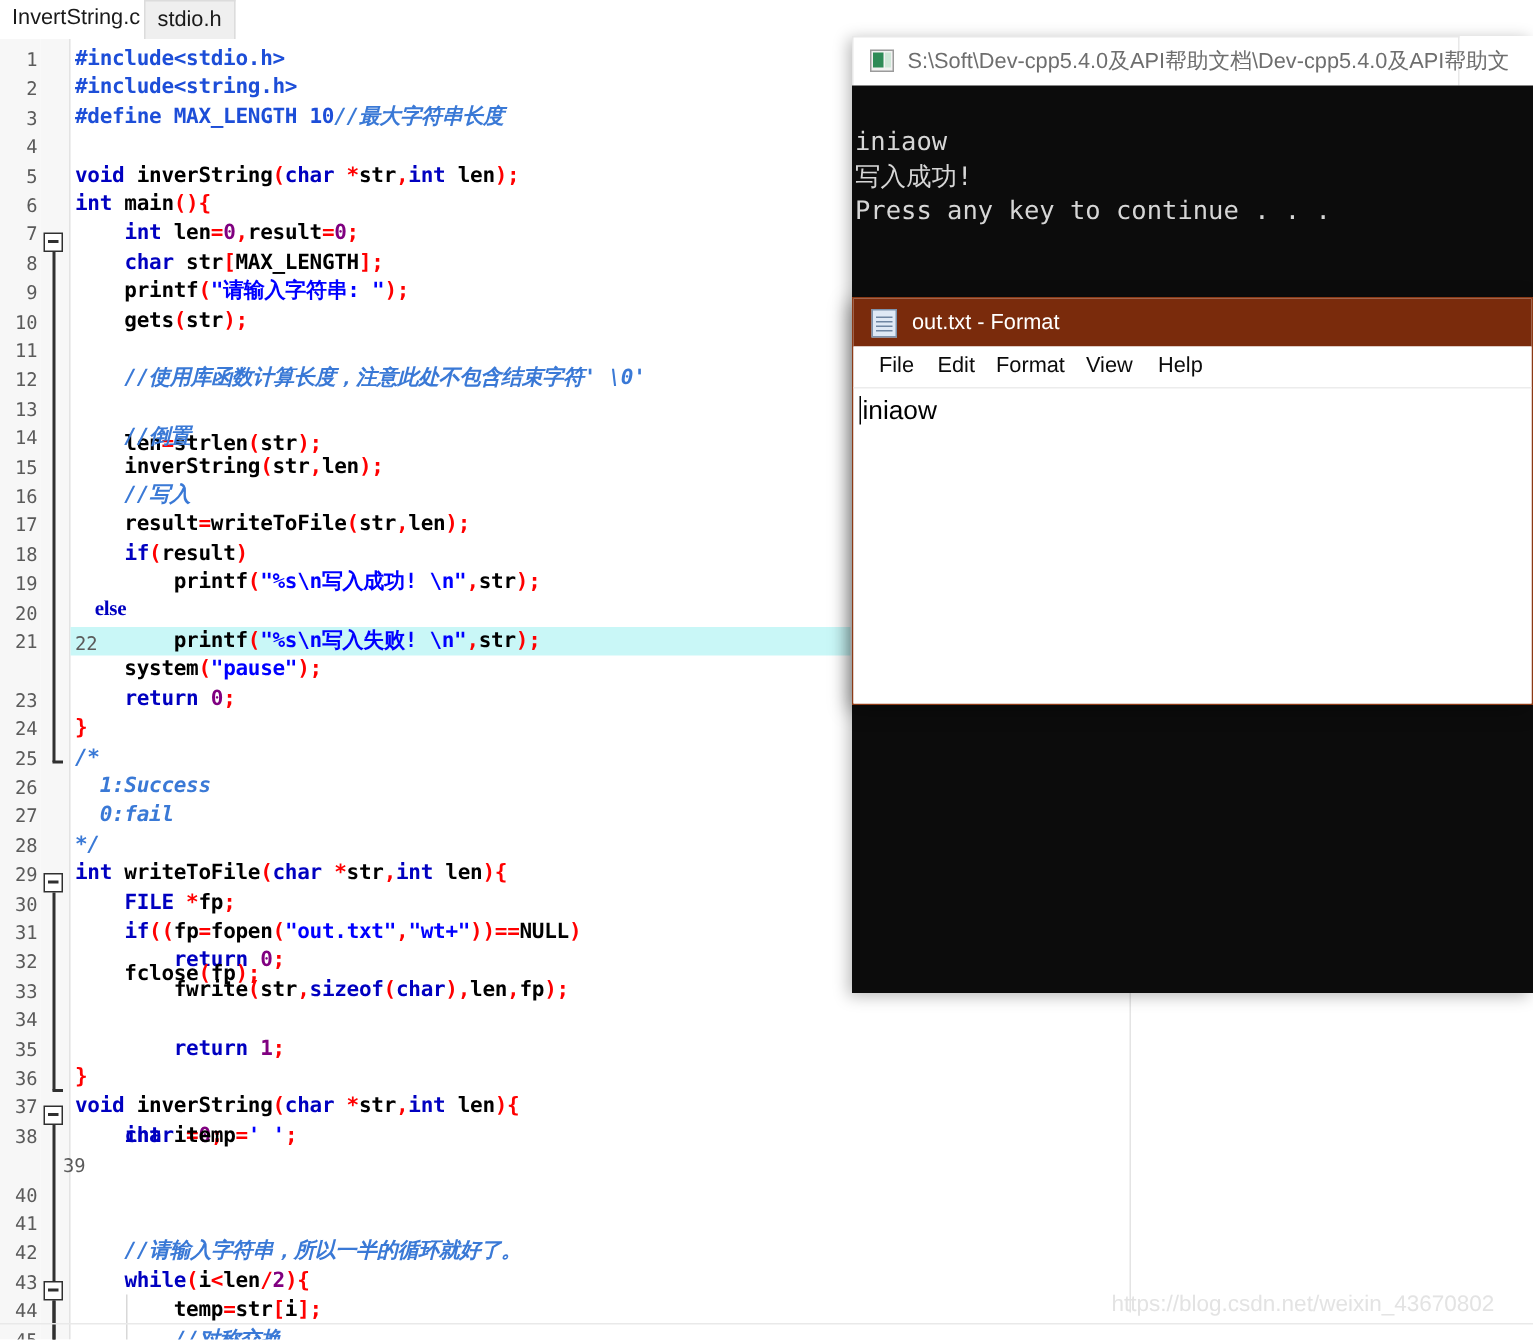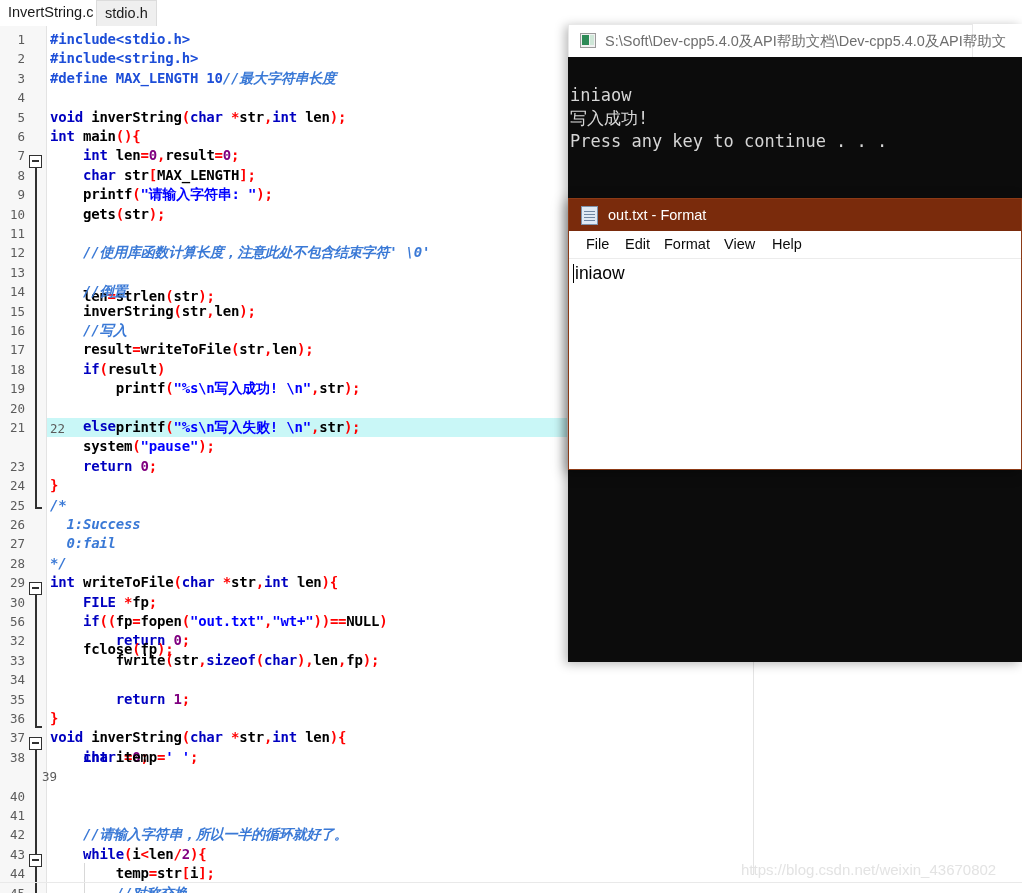--- a/index.html
+++ b/index.html
@@ -167,21 +167,21 @@
         <div class="lnum" style="top: 392px;">21</div>
         <div class="lnum" style="top: 393px; padding-left: 40px;">22</div>
         <div class="lnum" style="top: 430.8px;">23</div>
         <div class="lnum" style="top: 450.2px;">24</div>
         <div class="lnum" style="top: 469.6px;">25</div>
         <div class="lnum" style="top: 489px;">26</div>
         <div class="lnum" style="top: 508.4px;">27</div>
         <div class="lnum" style="top: 527.8px;">28</div>
         <div class="lnum" style="top: 547.2px;">29</div>
         <div class="lnum" style="top: 566.6px;">30</div>
-        <div class="lnum" style="top: 586px;">56</div>
+        <div class="lnum" style="top: 586px;">31</div>
         <div class="lnum" style="top: 605.4px;">32</div>
         <div class="lnum" style="top: 624.8px;">33</div>
         <div class="lnum" style="top: 644.2px;">34</div>
         <div class="lnum" style="top: 663.6px;">35</div>
         <div class="lnum" style="top: 683px;">36</div>
         <div class="lnum" style="top: 702.4px;">37</div>
         <div class="lnum" style="top: 721.8px;">38</div>
         <div class="lnum" style="top: 741.2px; margin-left: 32px;">39</div>
         <div class="lnum" style="top: 760.6px;">40</div>
         <div class="lnum" style="top: 780px;">41</div>
@@ -203,21 +203,21 @@
         <div class="codeline" style="top: 178.6px;">    gets<span class="op">(</span>str<span class="op">)</span><span class="op">;</span></div>
         <div class="codeline" style="top: 198px;">&nbsp;</div>
         <div class="codeline" style="top: 217.4px;"><span class="cmt">    //<span class="cjkc">使用库函数计算长度，注意此处不包含结束字符</span>' \0'</span></div>
         <div class="codeline" style="top: 236.8px; margin-top: 24px;">    len<span class="op">=</span>strlen<span class="op">(</span>str<span class="op">)</span><span class="op">;</span></div>
         <div class="codeline" style="top: 256.2px;"><span class="cmt">    //<span class="cjkc">倒置</span></span></div>
         <div class="codeline" style="top: 275.6px;">    inverString<span class="op">(</span>str<span class="op">,</span>len<span class="op">)</span><span class="op">;</span></div>
         <div class="codeline" style="top: 295px;"><span class="cmt">    //<span class="cjkc">写入</span></span></div>
         <div class="codeline" style="top: 314.4px;">    result<span class="op">=</span>writeToFile<span class="op">(</span>str<span class="op">,</span>len<span class="op">)</span><span class="op">;</span></div>
         <div class="codeline" style="top: 333.8px;">    <span class="kw">if</span><span class="op">(</span>result<span class="op">)</span></div>
         <div class="codeline" style="top: 353.2px;">        printf<span class="op">(</span><span class="str">"%s\n<span class="cjk">写入成功</span>! \n"</span><span class="op">,</span>str<span class="op">)</span><span class="op">;</span></div>
-        <div class="codeline" style="top: 391px;">    <span class="kw">else</span></div>
+        <div class="codeline" style="top: 371px; font-family: Liberation Serif, serif;">    <span class="kw">else</span></div>
         <div class="codeline" style="top: 392px;">        printf<span class="op">(</span><span class="str">"%s\n<span class="cjk">写入失败</span>! \n"</span><span class="op">,</span>str<span class="op">)</span><span class="op">;</span></div>
         <div class="codeline" style="top: 411.4px;">    system<span class="op">(</span><span class="str">"pause"</span><span class="op">)</span><span class="op">;</span></div>
         <div class="codeline" style="top: 430.8px;">    <span class="kw">return</span> <span class="num">0</span><span class="op">;</span></div>
         <div class="codeline" style="top: 450.2px;"><span class="op">}</span></div>
         <div class="codeline" style="top: 469.6px;"><span class="cmt">/*</span></div>
         <div class="codeline" style="top: 489px;"><span class="cmt">  1:Success</span></div>
         <div class="codeline" style="top: 508.4px;"><span class="cmt">  0:fail</span></div>
         <div class="codeline" style="top: 527.8px;"><span class="cmt">*/</span></div>
         <div class="codeline" style="top: 547.2px;"><span class="kw">int</span> writeToFile<span class="op">(</span><span class="kw">char</span> <span class="op">*</span>str<span class="op">,</span><span class="kw">int</span> len<span class="op">)</span><span class="op">{</span></div>
         <div class="codeline" style="top: 566.6px;">    <span class="kw">FILE</span> <span class="op">*</span>fp<span class="op">;</span></div>

